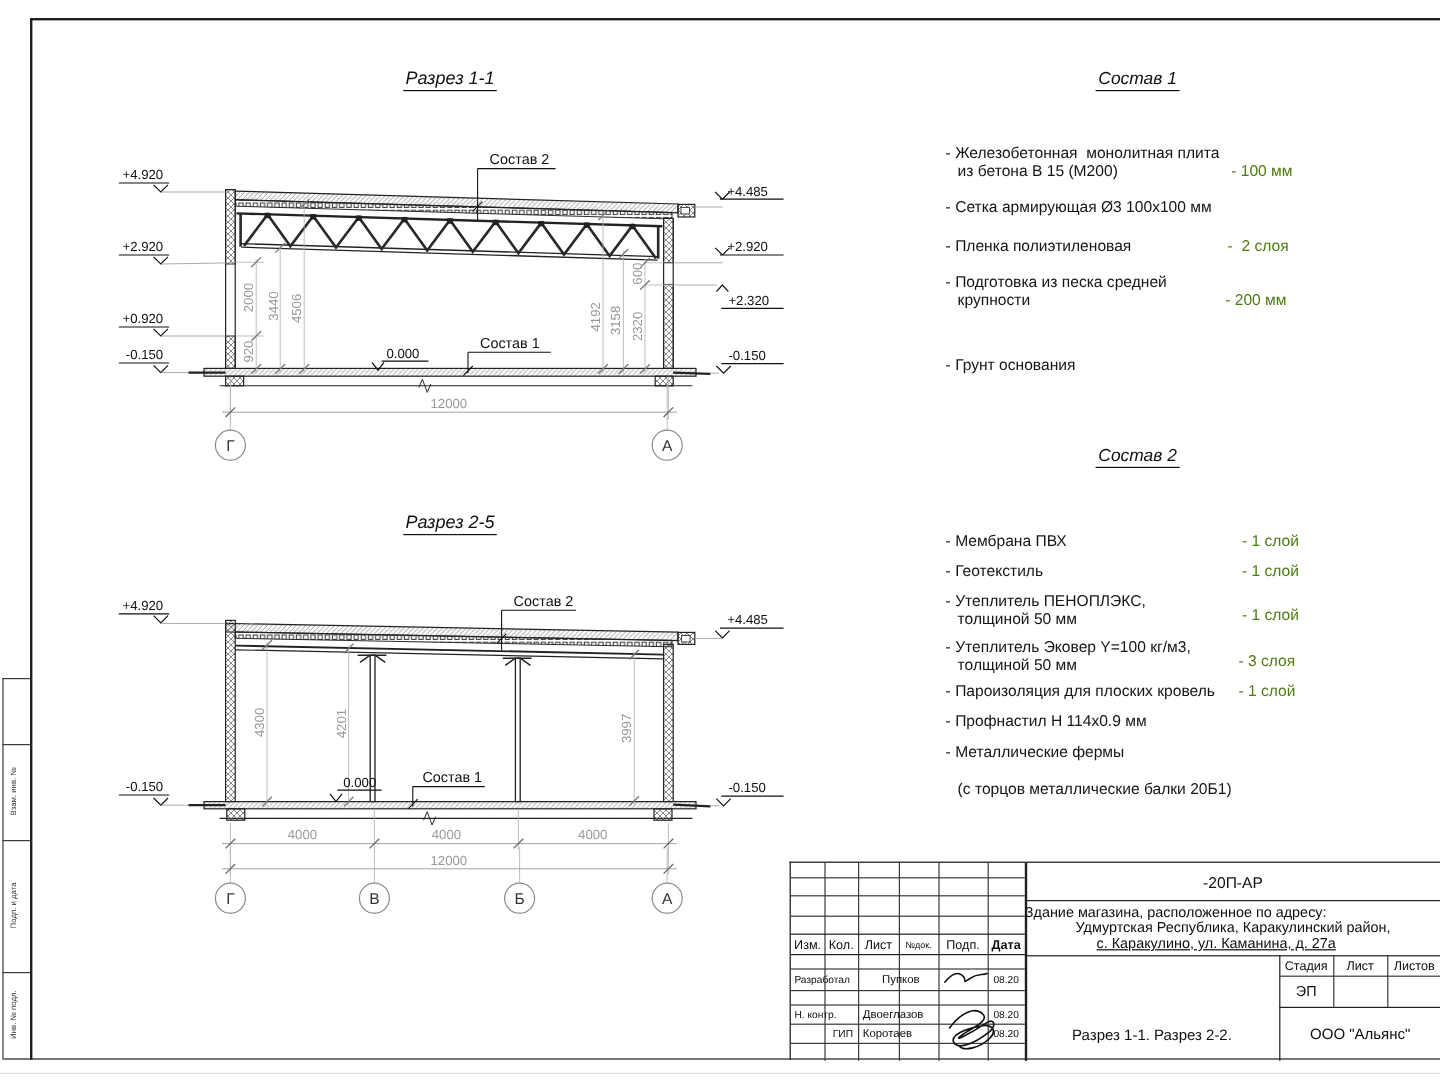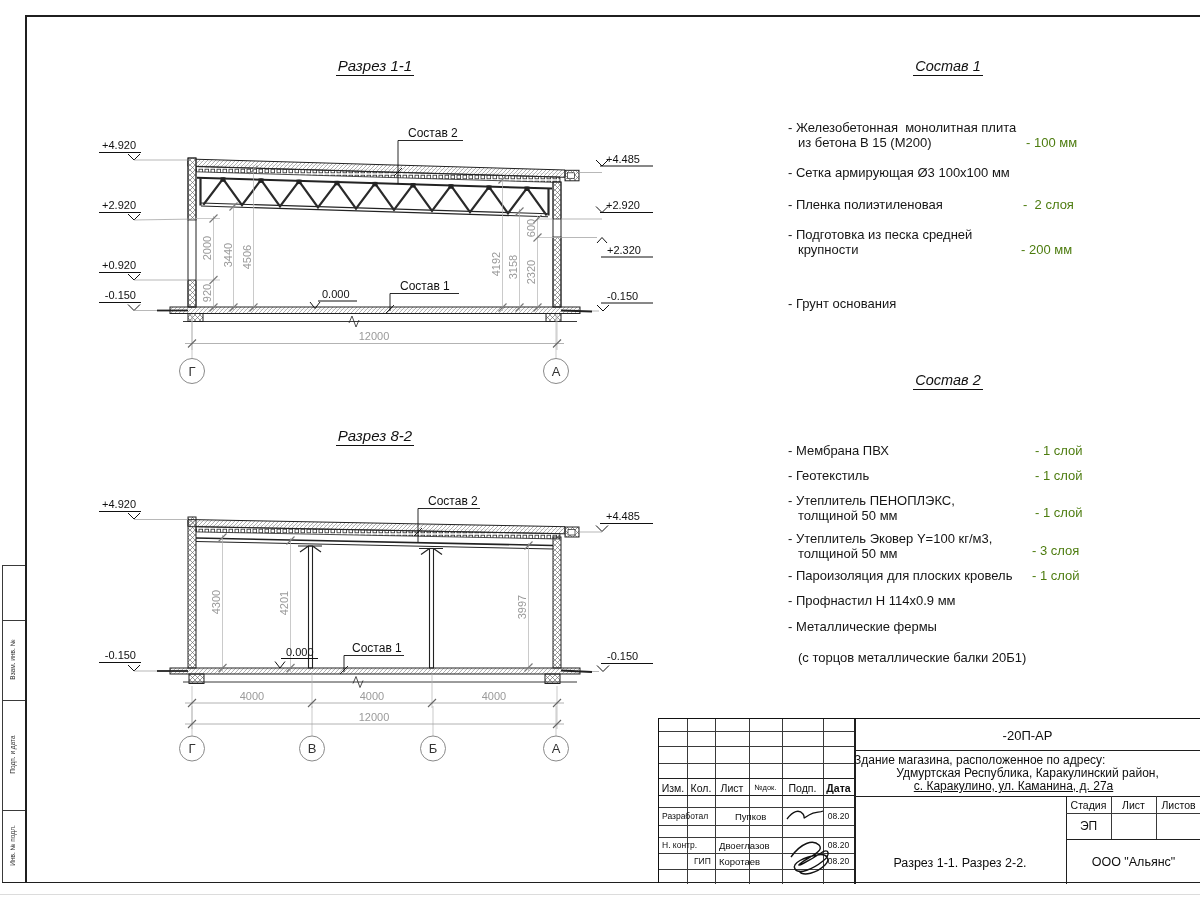--- a/index.html
+++ b/index.html
@@ -36,21 +36,21 @@
     <div class="hline thin" style="left:2px;top:565px;width:23px;height:1px;"></div>
     <div class="hline thin" style="left:2px;top:620px;width:23px;height:1px;"></div>
     <div class="hline thin" style="left:2px;top:700px;width:23px;height:1px;"></div>
     <div class="hline thin" style="left:2px;top:810px;width:23px;height:1px;"></div>
     <div class="strip-label" style="left:-12px;top:656px;width:48px;text-align:center;">Взам. инв. №</div>
     <div class="strip-label" style="left:-12px;top:751px;width:48px;text-align:center;">Подп. и дата</div>
     <div class="strip-label" style="left:-12px;top:842px;width:48px;text-align:center;">Инв. № подл.</div>
   </div>
 
   <div class="dtitle" style="left:320px;top:57px;width:110px;"><span>Разрез 1-1</span></div>
-  <div class="dtitle" style="left:320px;top:427px;width:110px;"><span>Разрез 8-2</span></div>
+  <div class="dtitle" style="left:320px;top:427px;width:110px;"><span>Разрез 2-5</span></div>
   <div class="stitle" style="left:898px;top:58px;width:100px;"><span>Состав 1</span></div>
   <div class="stitle" style="left:898px;top:372px;width:100px;"><span>Состав 2</span></div>
 
   <div class="abs" style="left:785px;top:115px;width:320px;height:185px;">
     <div class="li-name" style="left:3px;top:5px;">- Железобетонная  монолитная плита</div>
     <div class="li-name" style="left:13px;top:20px;">из бетона В 15 (М200)</div>
     <div class="li-val" style="left:241px;top:20px;">- 100 мм</div>
     <div class="li-name" style="left:3px;top:50px;">- Сетка армирующая Ø3 100x100 мм</div>
     <div class="li-name" style="left:3px;top:82px;">- Пленка полиэтиленовая</div>
     <div class="li-val" style="left:238px;top:82px;">-  2 слоя</div>

